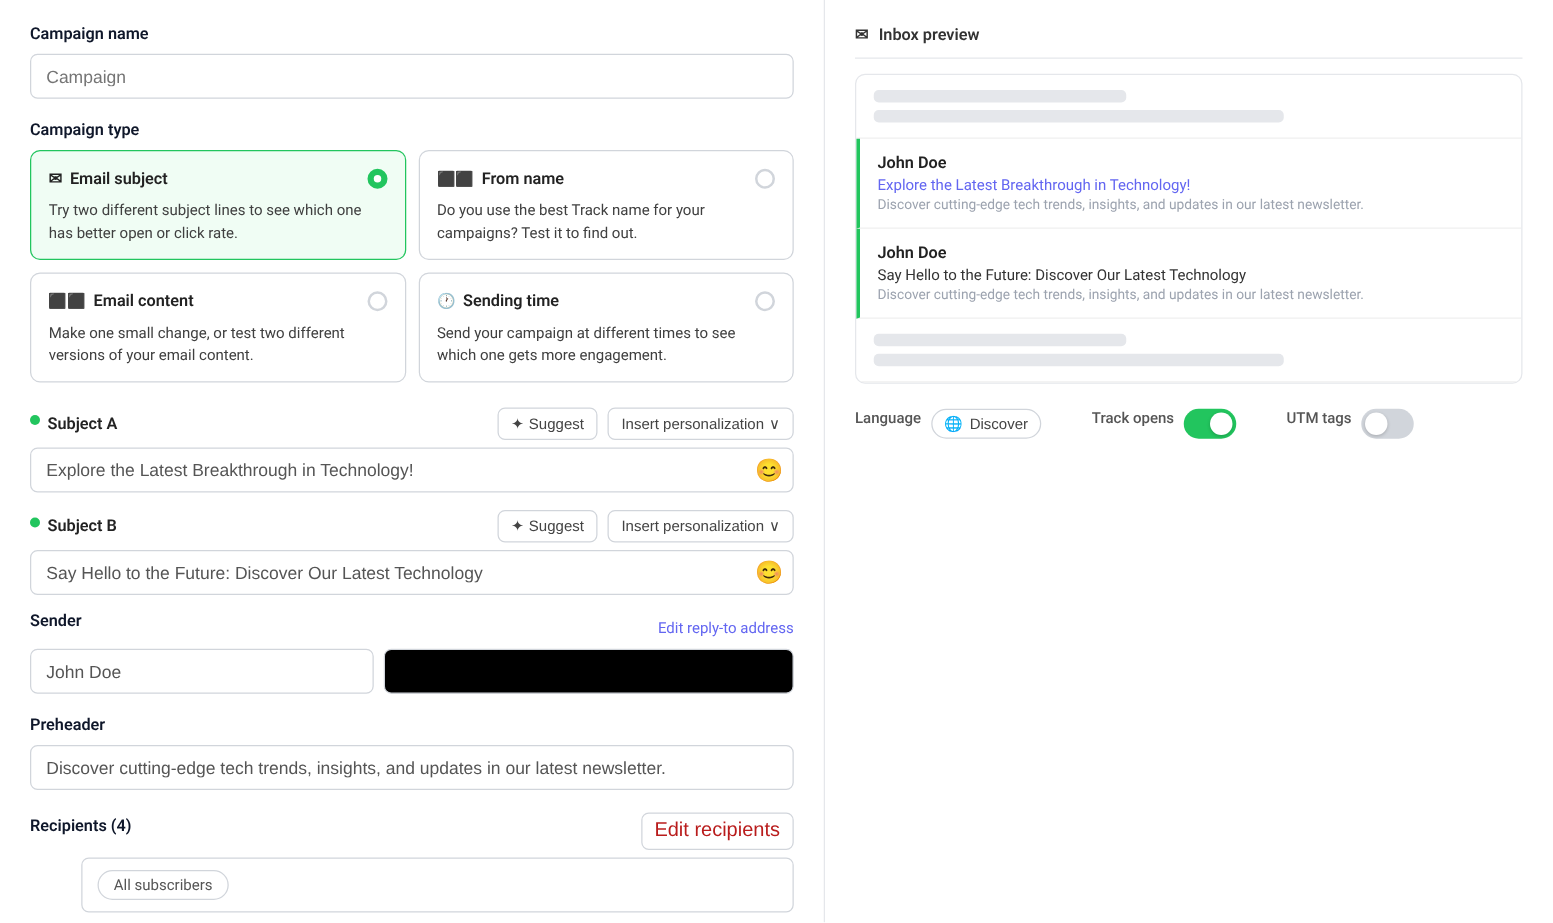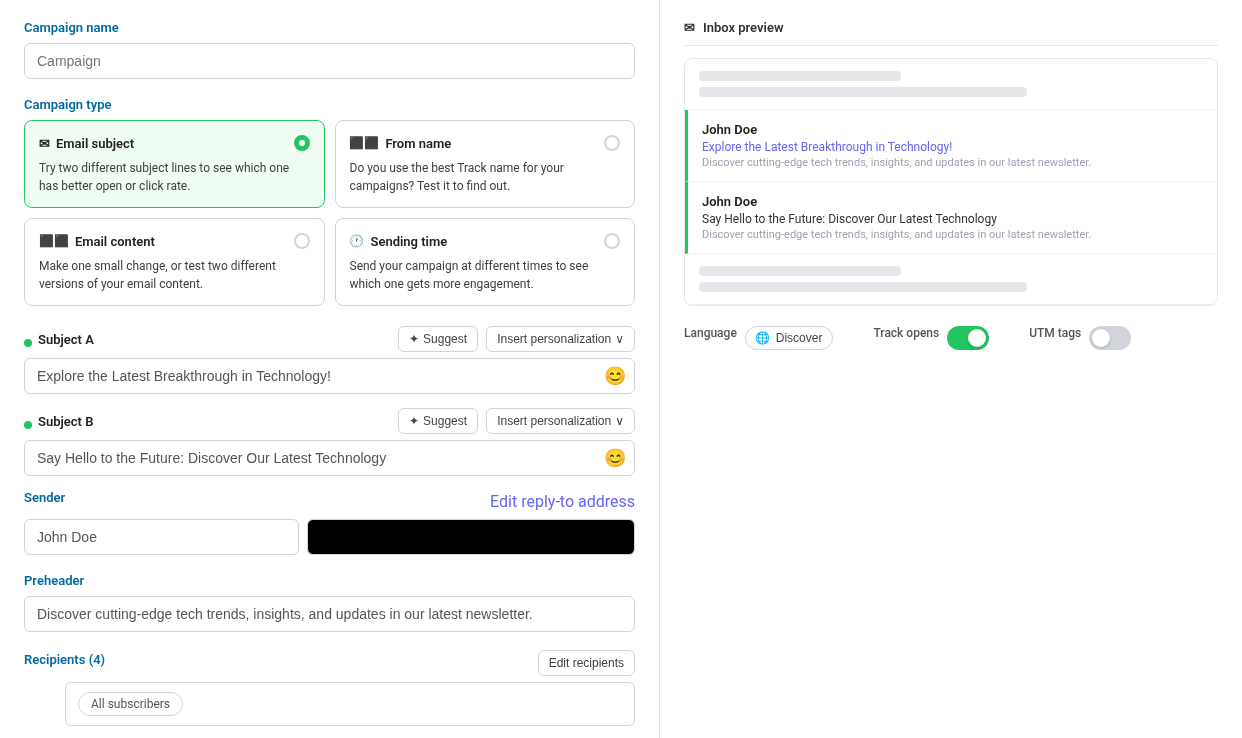--- a/index.html
+++ b/index.html
@@ -23,21 +23,21 @@
     .right-panel {
       flex: 1;
       padding: 20px 24px;
       overflow-y: auto;
       background: #fff;
     }
 
     .section-label {
       font-size: 13px;
       font-weight: 600;
-      color: #0369a1;
+      color: #0f172a;
       margin-bottom: 8px;
     }
 
     .text-input {
       width: 100%;
       border: 1px solid #d1d5db;
       border-radius: 6px;
       padding: 9px 12px;
       font-size: 14px;
       color: #555;
@@ -127,21 +127,21 @@
       align-items: center;
       justify-content: space-between;
       margin-bottom: 6px;
     }
 
     .subject-label {
       font-size: 13px;
       font-weight: 600;
       color: #222;
       display: flex;
-      align-items: flex-end;
+      align-items: flex-start;
       gap: 6px;
     }
 
     .dot-indicator {
       width: 8px;
       height: 8px;
       border-radius: 50%;
       background: #22c55e;
       display: inline-block;
     }
@@ -199,21 +199,21 @@
 
     
     .sender-header {
       display: flex;
       align-items: center;
       justify-content: space-between;
       margin-bottom: 6px;
     }
 
     .edit-link {
-      font-size: 16px;
+      font-size: 12px;
       color: #6366f1;
       cursor: pointer;
       text-decoration: none;
     }
 
     .sender-row {
       display: flex;
       gap: 8px;
     }
 
@@ -232,24 +232,24 @@
       display: flex;
       align-items: center;
       justify-content: space-between;
       margin-bottom: 6px;
     }
 
     .edit-recipients-btn {
       border: 1px solid #d1d5db;
       border-radius: 6px;
       padding: 5px 10px;
-      font-size: 12px;
-      background: #fff;
-      cursor: pointer;
-      color: #404040;
+      font-size: 16px;
+      background: #fff;
+      cursor: pointer;
+      color: #b91c1c;
     }
 
     .tag-badge {
       display: inline-block;
       border: 1px solid #d1d5db;
       border-radius: 16px;
       padding: 4px 12px;
       font-size: 12px;
       color: #555;
       background: #fff;

